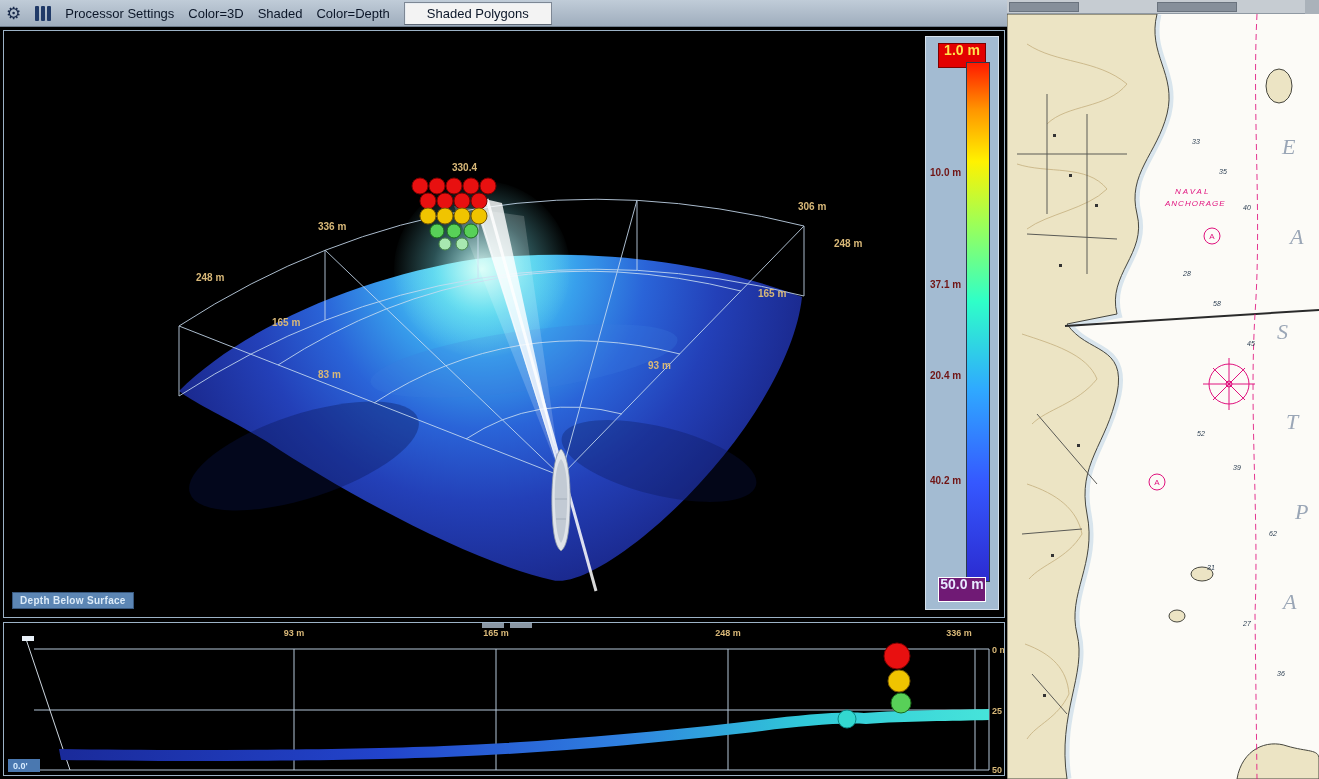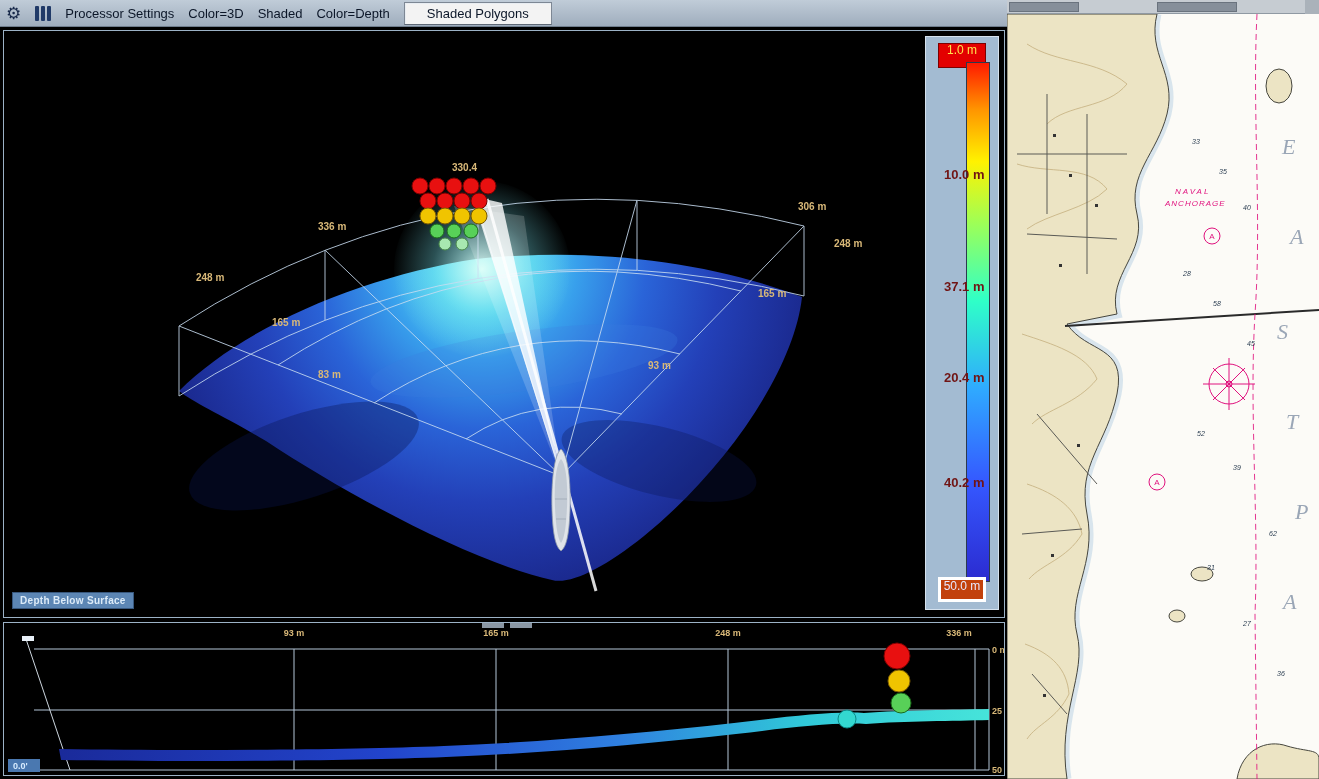--- a/index.html
+++ b/index.html
@@ -21,27 +21,27 @@
   .view3d{position:absolute;left:3px;top:30px;width:1002px;height:588px;background:#000;
     border:1px solid #9cb2c6;}
   .view3d svg{position:absolute;left:0;top:0;}
   .overlay-btn{position:absolute;left:8px;bottom:8px;background:#5c86b4;border:1px solid #37577d;
     color:#dcebf8;font-size:10px;font-weight:bold;padding:2px 7px;cursor:pointer;letter-spacing:.3px;}
 
   
   .colorbar{position:absolute;right:5px;top:5px;width:74px;height:574px;background:#a3bbd2;
     border:1px solid #d6e2ee;}
   .cb-max,.cb-min{position:absolute;left:50%;transform:translateX(-50%);width:48px;height:25px;
-    font-size:12px;font-weight:normal;text-align:center;line-height:13px;}
+    font-size:14px;font-weight:bold;text-align:center;line-height:13px;}
   .cb-max{top:6px;background:#e30000;border:1px solid #7c0000;color:#ffe34d;}
-  .cb-min{bottom:7px;background:#c2410c;border:3px solid #ffffff;color:#e8e8ff;}
+  .cb-min{bottom:7px;background:#701a75;border:1px solid #ffffff;color:#e8e8ff;}
   .cb-bar{position:absolute;right:8px;top:25px;width:24px;height:520px;border:1px solid #2c3a4e;
     background:linear-gradient(#ff1a00 0%,#ff9500 9%,#fff200 19%,#9dff57 31%,#2fffc8 46%,
       #2fa9ff 63%,#3558ff 81%,#2b2bd0 100%);}
-  .cb-tick{position:absolute;left:18px;font-size:13px;font-weight:bold;color:#701414;}
+  .cb-tick{position:absolute;left:4px;font-size:10px;font-weight:bold;color:#701414;}
 
   
   .profile{position:absolute;left:3px;top:622px;width:1002px;height:154px;background:#000;
     border:1px solid #9cb2c6;}
 
   
   .chartpanel{position:absolute;left:1007px;top:0;width:312px;height:779px;background:#f8f6f0;}
   .chart-scroll{position:absolute;left:0;top:0;width:312px;height:14px;background:#c6ccd2;
     border-bottom:1px solid #8f99a3;}
   .chart-scroll .thumb{position:absolute;top:2px;height:10px;background:#868f9a;

